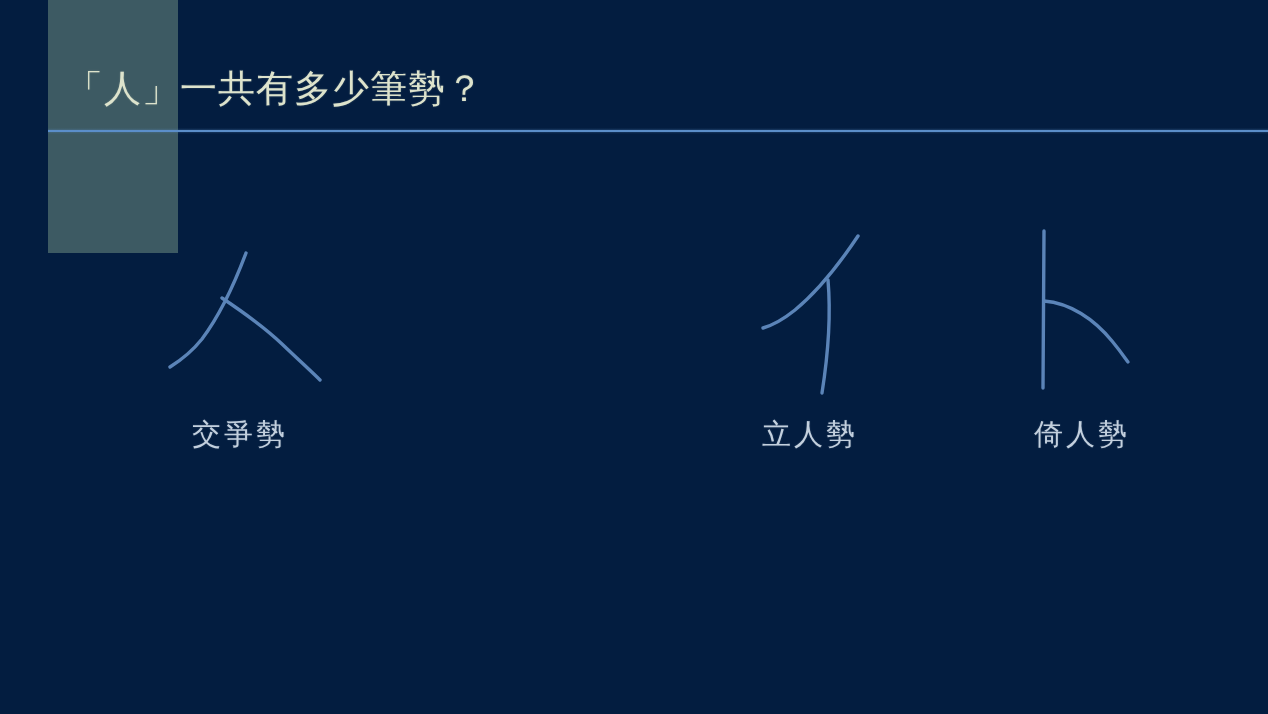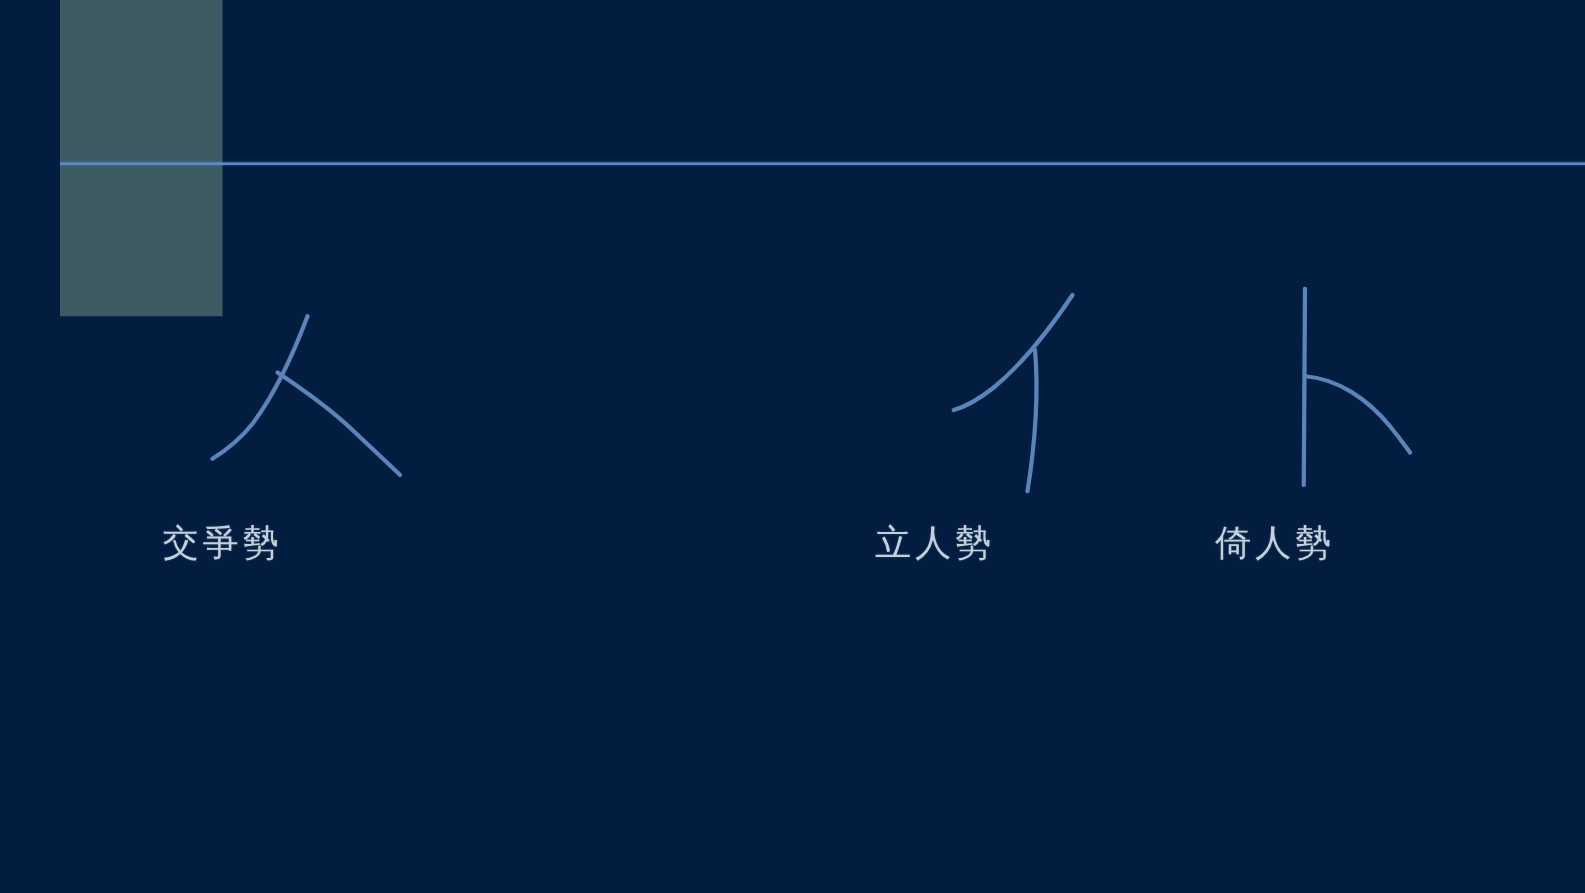--- a/index.html
+++ b/index.html
@@ -103,36 +103,38 @@
     stroke-width: 3.4;
     stroke-linecap: round;
     stroke-linejoin: round;
   }
 
   .glyph-label {
     position: absolute;
     left: 0;
     top: 200px;
     width: 220px;
+    text-align: center;
     font-size: 29px;
     letter-spacing: 3px;
     color: #c3d0de;
     white-space: nowrap;
     text-shadow: 0 0 2px rgba(195,208,222,0.25);
   }
 </style>
 </head>
 <body>
 
 <div class="slide">
 
   <div class="title-block"></div>
   <div class="title-rule-glow"></div>
   <div class="title-rule"></div>
 
+  <div class="slide-title">「人」一共有多少筆勢？</div>
 
   <div class="glyph-row">
 
     <div class="glyph-cell c0">
       <div class="glyph-art">
         <svg viewBox="0 0 220 200" xmlns="http://www.w3.org/2000/svg">
           <path class="stroke" d="M 116 38 C 104 70, 90 100, 72 124 C 60 139, 48 147, 40 152"></path>
           <path class="stroke" d="M 92 83 C 110 95, 132 110, 152 129 C 172 148, 183 158, 190 165"></path>
         </svg>
       </div>

